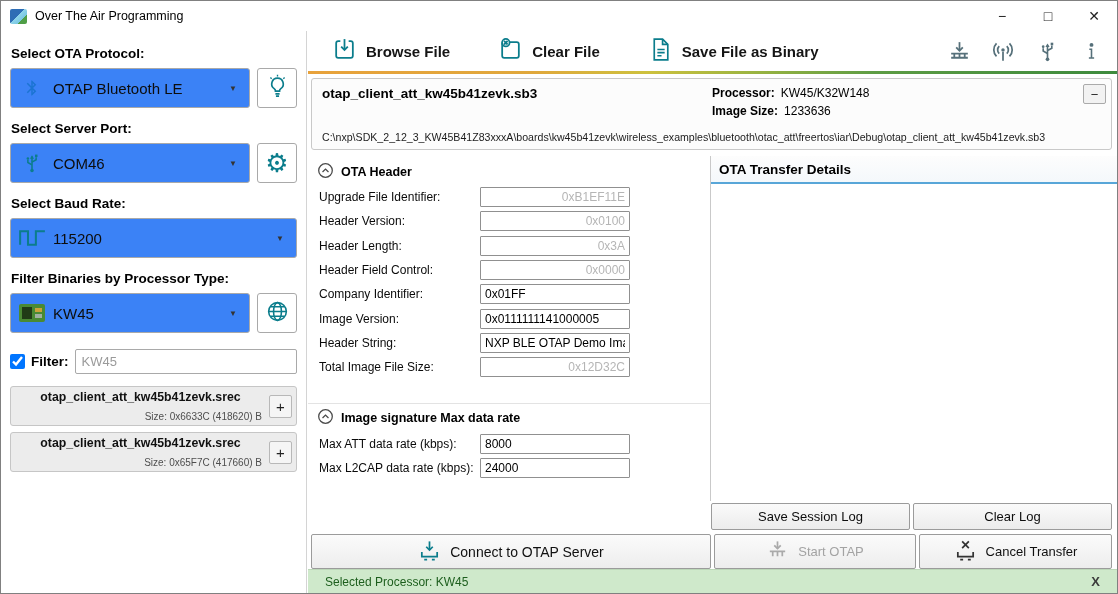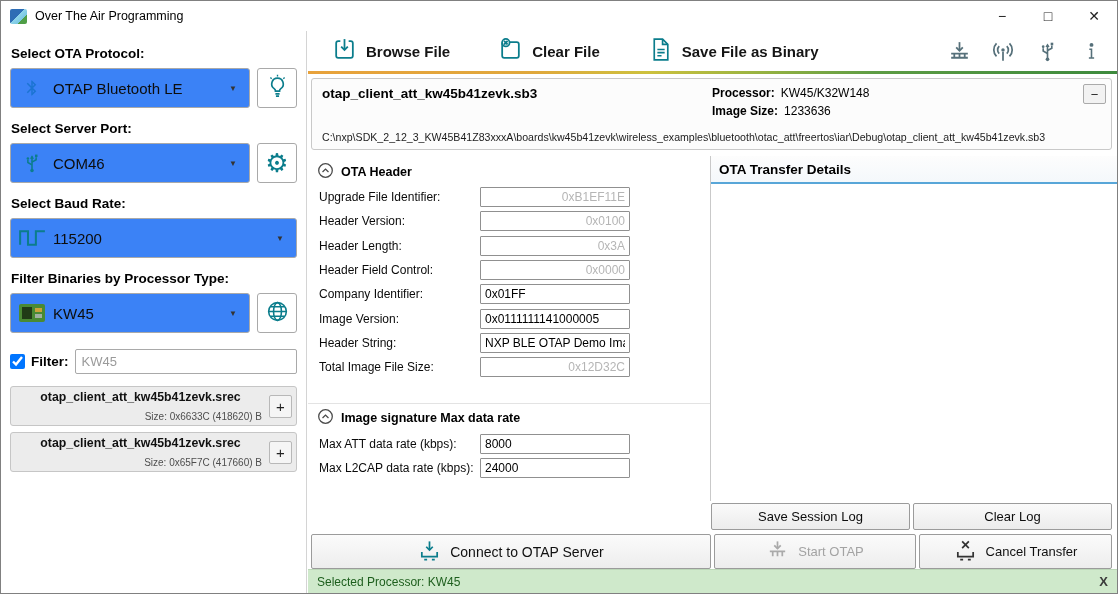--- a/index.html
+++ b/index.html
@@ -64,21 +64,21 @@
   .tdbody { flex:1; background:#fff; }
 
   .logrow { position:absolute; left:403px; right:5px; top:472px; height:27px; display:flex; gap:3px; }
   .btn { flex:1; border:1px solid #9b9b9b; border-radius:2px; background:linear-gradient(#fafafa,#ececec); display:flex; align-items:center; justify-content:center; font-size:13px; color:#0d0d0d; cursor:default; }
   .actionrow { position:absolute; left:3px; right:5px; top:503px; height:35px; display:flex; gap:3px; }
   .abtn { border:1px solid #9b9b9b; border-radius:2px; background:linear-gradient(#fbfbfb,#ededed); display:flex; align-items:center; justify-content:center; gap:9px; font-size:13px; color:#101010; cursor:default; }
   .abtn.connect { width:400px; font-size:14px; }
   .abtn.start { width:202px; color:#a3a3a3; }
   .abtn.cancel { flex:1; }
 
-  .statusbar { position:absolute; left:0; right:0; bottom:0; height:24px; background:#cfe9cb; border-top:1px solid #bcd8b8; display:flex; align-items:center; padding:0 9px; font-size:12px; color:#1d5e1d; }
+  .statusbar { position:absolute; left:0; right:0; bottom:0; height:24px; background:#cfe9cb; border-top:1px solid #bcd8b8; display:flex; align-items:center; padding:0 17px; font-size:12px; color:#1d5e1d; }
   .sx { margin-left:auto; font-size:13px; color:#3c3c3c; font-weight:bold; }
 </style>
 </head>
 <body>
 
 <div class="app">
 
   <div class="titlebar">
     <div class="appicon"></div>
     <span class="title">Over The Air Programming</span>

